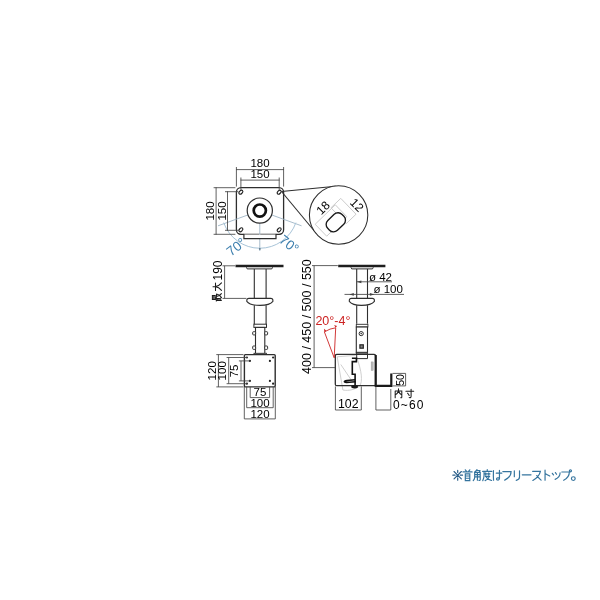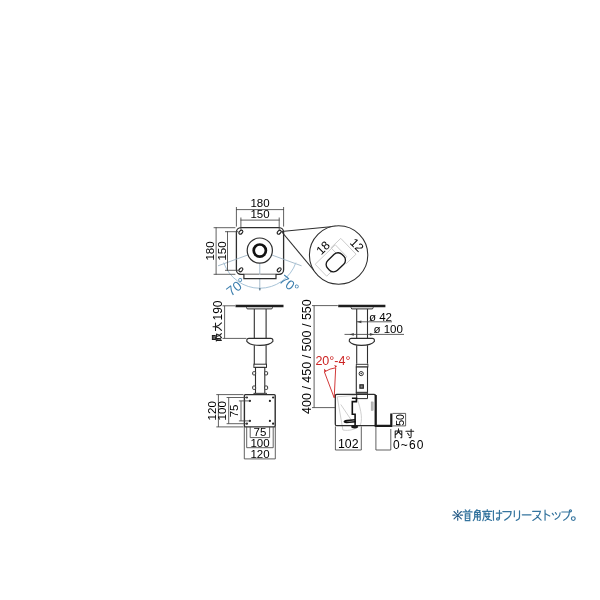--- a/index.html
+++ b/index.html
@@ -1,16 +1,16 @@
 <!DOCTYPE html>
 <html><head>
 <meta charset="utf-8">
 <style>
   html,body{margin:0;padding:0;background:#ffffff;}
-  #canvas{width:600px;height:496px;position:relative;font-family:"Liberation Sans",sans-serif;margin-top:40px;}
+  #canvas{width:600px;height:496px;position:relative;font-family:"Liberation Sans",sans-serif;}
   svg{position:absolute;top:0;left:0;}
   text{font-family:"Liberation Sans",sans-serif;}
 </style>
 </head>
 <body>
 <div id="canvas">
 <svg width="600" height="600" viewBox="0 0 600 600">
 <defs>
   <g id="g-sai" fill="none">
           <path d="M3,0.3 H7 V3.1 H3 Z M3,1.7 H7 M1.6,4.2 H5.2 M2.1,4.2 V9.3 M4,4.2 V7.5 M2.1,5.6 H4 M2.1,7 H4 M2.1,8.6 H4.8 M5.8,4.4 H8.6 M6.1,4.4 C6.3,6.2 7.3,8.2 8.9,9.3 M8.4,4.4 C8,6.6 6.6,8.4 5,9.4"></path>

